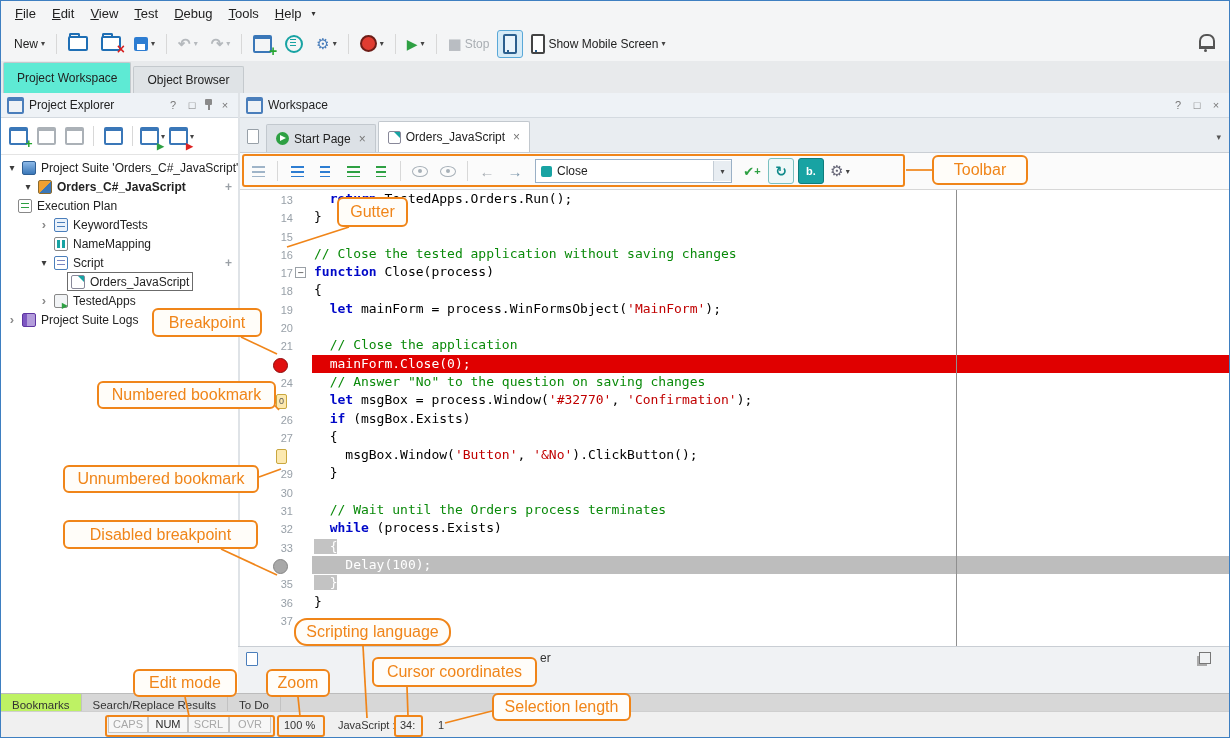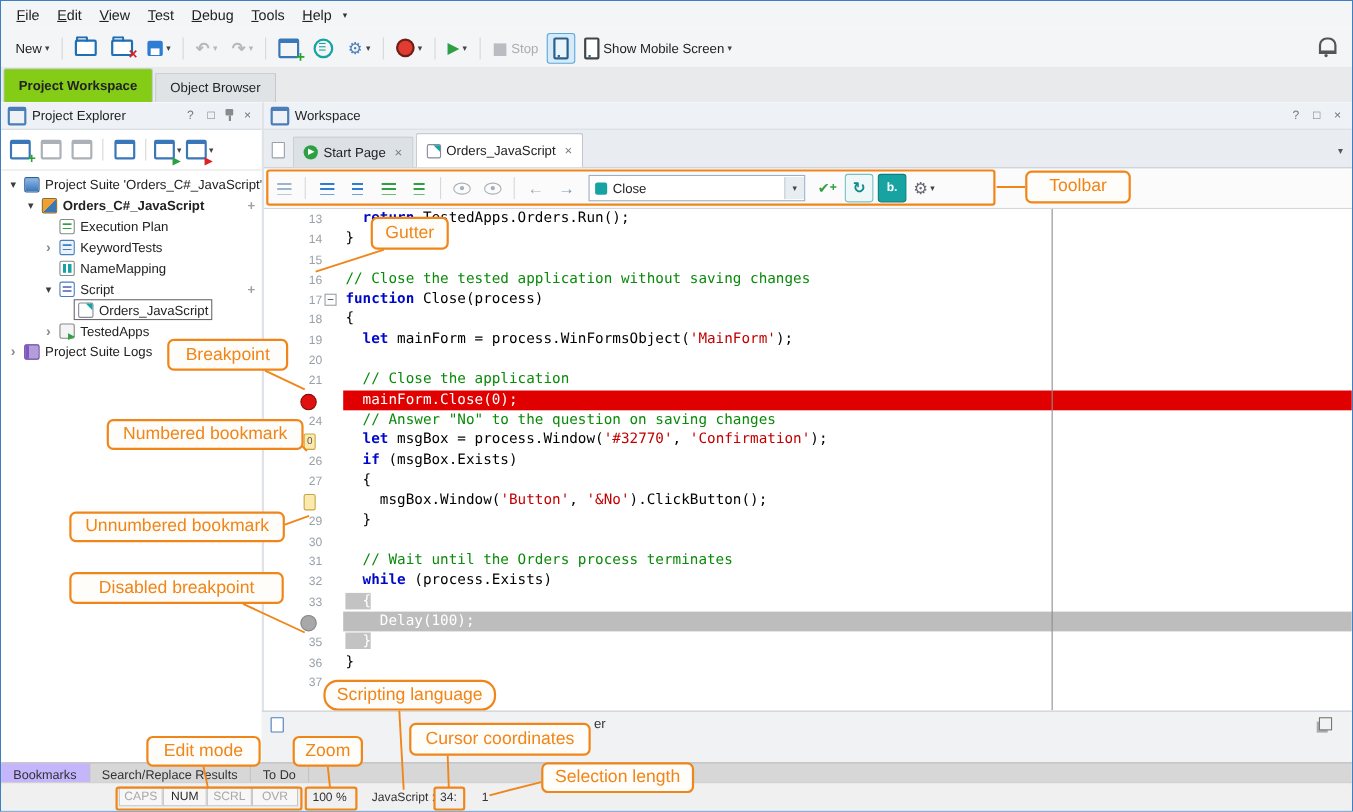--- a/index.html
+++ b/index.html
@@ -34,21 +34,21 @@
   .icon-phone{width:10px;height:16px;border:2px solid #2b5f8e;border-radius:2px;position:relative;display:inline-block;background:#eaf4fb}
   .icon-phone::after{content:'';position:absolute;left:2px;bottom:0;width:2px;height:2px;background:#2b5f8e}
   .tbtn.toggled{background:#d6ebf7;border:1px solid #59a8d8}
   .icon-phone.dark{border-color:#444;background:#fff}
   .bell-wrap{margin-left:auto;padding-right:6px}
   .icon-bell{width:12px;height:10px;border:2px solid #555;border-bottom:3px solid #555;border-radius:7px 7px 0 0;position:relative;display:inline-block}
   .icon-bell::after{content:'';position:absolute;left:3px;bottom:-6px;width:3px;height:3px;border-radius:50%;background:#555}
   
   .ws-tabrow{position:absolute;top:60px;left:0;right:0;height:32px;background:#e8eaec;display:flex;align-items:flex-end;padding-left:2px}
   .ws-tab{height:26px;display:flex;align-items:center;padding:0 13px;font-size:12px;background:#dfe3e6;border:1px solid #c4c9cd;border-bottom:none;margin-right:2px;border-radius:2px 2px 0 0}
-  .ws-tab.active{background:#84cc16;height:30px;font-weight:bold}
+  .ws-tab.active{background:#5eead4;height:30px;font-weight:normal}
   
   .main-region{position:absolute;top:92px;left:0;right:0;bottom:25px;background:#fff}
   .splitter{position:absolute;left:237px;top:0;width:2px;height:600px;background:#dfe3e7}
   
   .phdr{height:24px;background:#eef2f6;border-bottom:1px solid #d4dae0;display:flex;align-items:center;padding:0 6px;font-size:12px;gap:5px}
   .phdr .sp{flex:1}
   .hic{color:#777;font-size:11px;width:14px;text-align:center}
   .icon-panel{width:13px;height:11px;border:2px solid #4a7ebb;border-top-width:4px;border-radius:2px;display:inline-block}
   .pin{width:9px;height:12px;position:relative;display:inline-block}
   .pin::before{content:'';position:absolute;left:1px;top:0;width:7px;height:6px;background:#8a8a8a;border-radius:1px}
@@ -138,21 +138,21 @@
   .hl-gray .tok{color:#fff}
   .margin-line{position:absolute;left:716px;top:0;bottom:0;width:1px;background:#8f8f8f}
   
   .bottom-strip{position:absolute;left:237px;right:0;top:553px;height:47px;background:#f0f2f4;border-top:1px solid #c9ced4}
   .strip-header{height:23px;position:relative;display:flex;align-items:center;font-size:12px;color:#333}
   .strip-doc-icon{position:absolute;left:8px;top:5px;width:10px;height:12px;border:1.5px solid #4a7ebb;background:#fff;border-radius:1px}
   .strip-frag{position:absolute;left:302px;top:4px}
   .dock-icon{position:absolute;right:18px;top:5px;width:10px;height:10px;border:1.5px solid #777;box-shadow:-3px 3px 0 -1px #aaa}
   .bottom-tabs{position:absolute;left:0;right:0;top:600px;height:21px;background:#d7d7d7;border-top:1px solid #bcbcbc;display:flex;font-size:11.5px}
   .btab{display:flex;align-items:center;padding:0 11px;border-right:1px solid #c2c2c2;color:#333}
-  .btab.active{background:#c4b5fd}
+  .btab.active{background:#bef264}
   .statusbar{position:absolute;left:0;right:0;bottom:0;height:25px;background:#f0f0f0;border-top:1px solid #cfcfcf;font-size:11px;color:#555}
   .sb-cell{position:absolute;top:3px;height:18px;border:1px solid #c6c6c6;background:#f7f7f7;display:flex;align-items:center;justify-content:center;box-sizing:border-box}
   .sb-cell.inactive{color:#a8a8a8}
   .sb-cell.active{color:#2a2a2a}
   .sb-text{position:absolute;top:7px;color:#333}
   
   #anno-layer{position:absolute;inset:0;pointer-events:none}
   #anno-svg{position:absolute;inset:0;z-index:59;pointer-events:none}
   #anno-svg line{stroke:var(--accent,#f08519);stroke-width:1.7}
   .hl-box{position:absolute;z-index:60;border:2px solid var(--accent,#f08519);border-radius:3px;box-sizing:border-box}
@@ -294,21 +294,21 @@
             </span>
           </div>
           <div class="tree-row" style="padding-left: 20px;">
             <span class="expander">▾</span>
             <span class="tree-inner">
               <span class="ti ti-project"></span>
               <span class="tree-label" style="font-weight: bold;">Orders_C#_JavaScript</span>
             </span>
             <span class="row-plus">+</span>
           </div>
-          <div class="tree-row" style="padding-left: 36px;">
+          <div class="tree-row" style="">
             <span class="expander"></span>
             <span class="tree-inner">
               <span class="ti ti-execution-plan"></span>
               <span class="tree-label">Execution Plan</span>
             </span>
           </div>
           <div class="tree-row" style="padding-left: 36px;">
             <span class="expander chev-r">›</span>
             <span class="tree-inner">
               <span class="ti ti-keyword-tests"></span>

